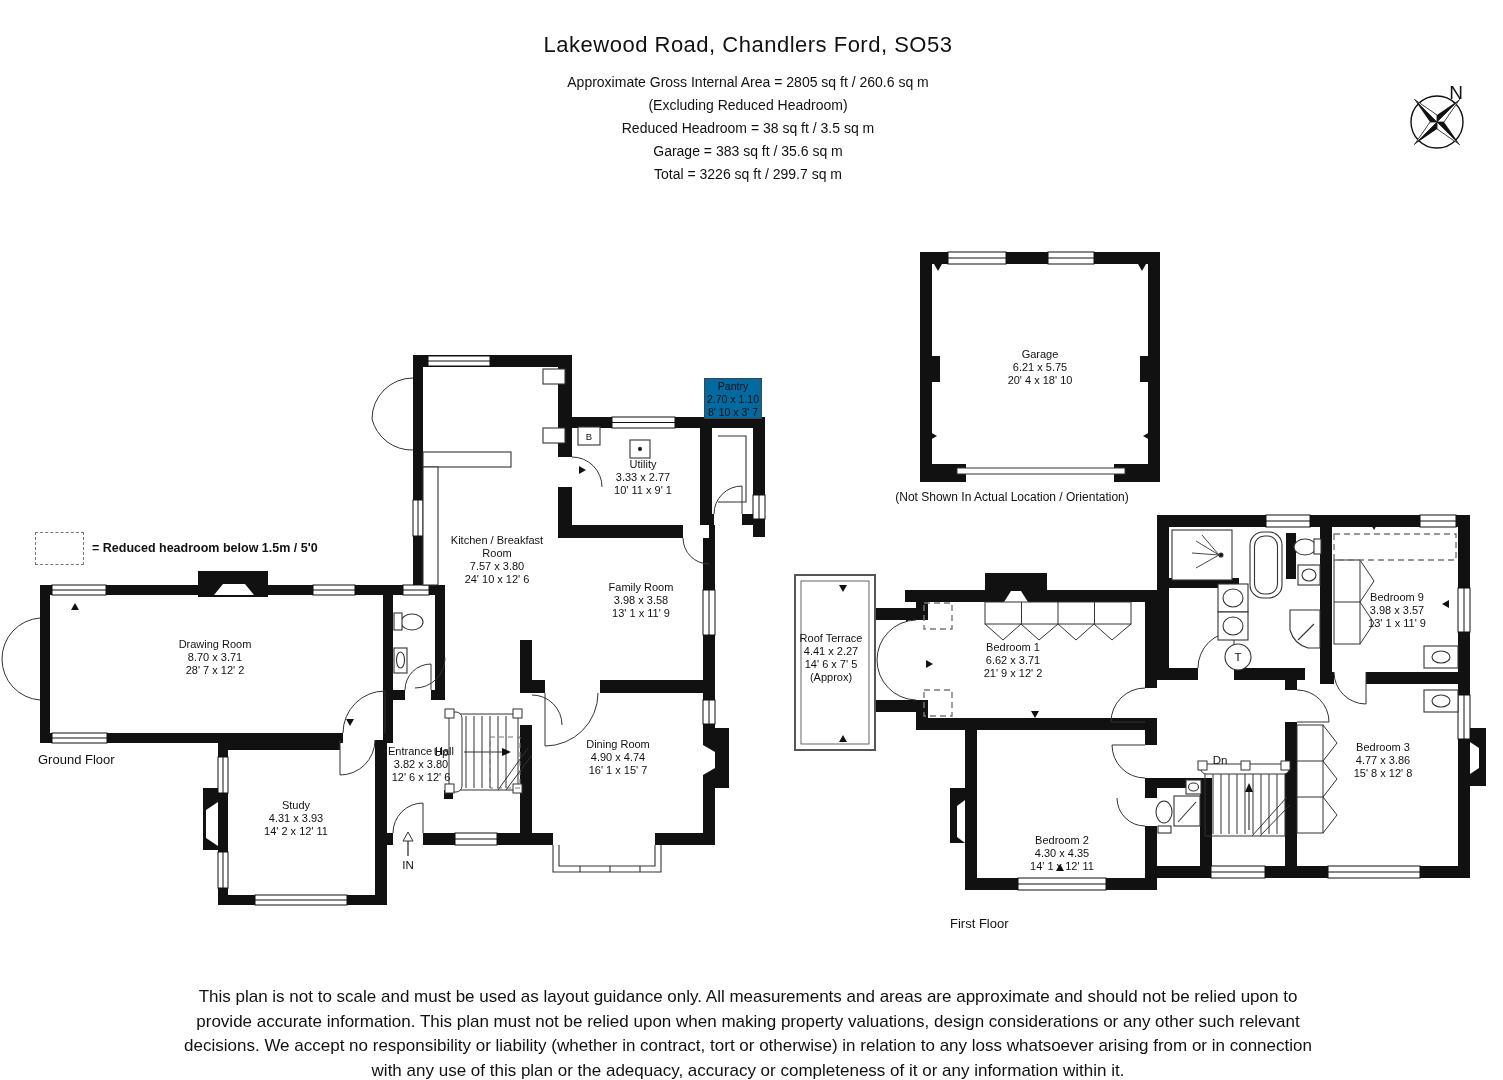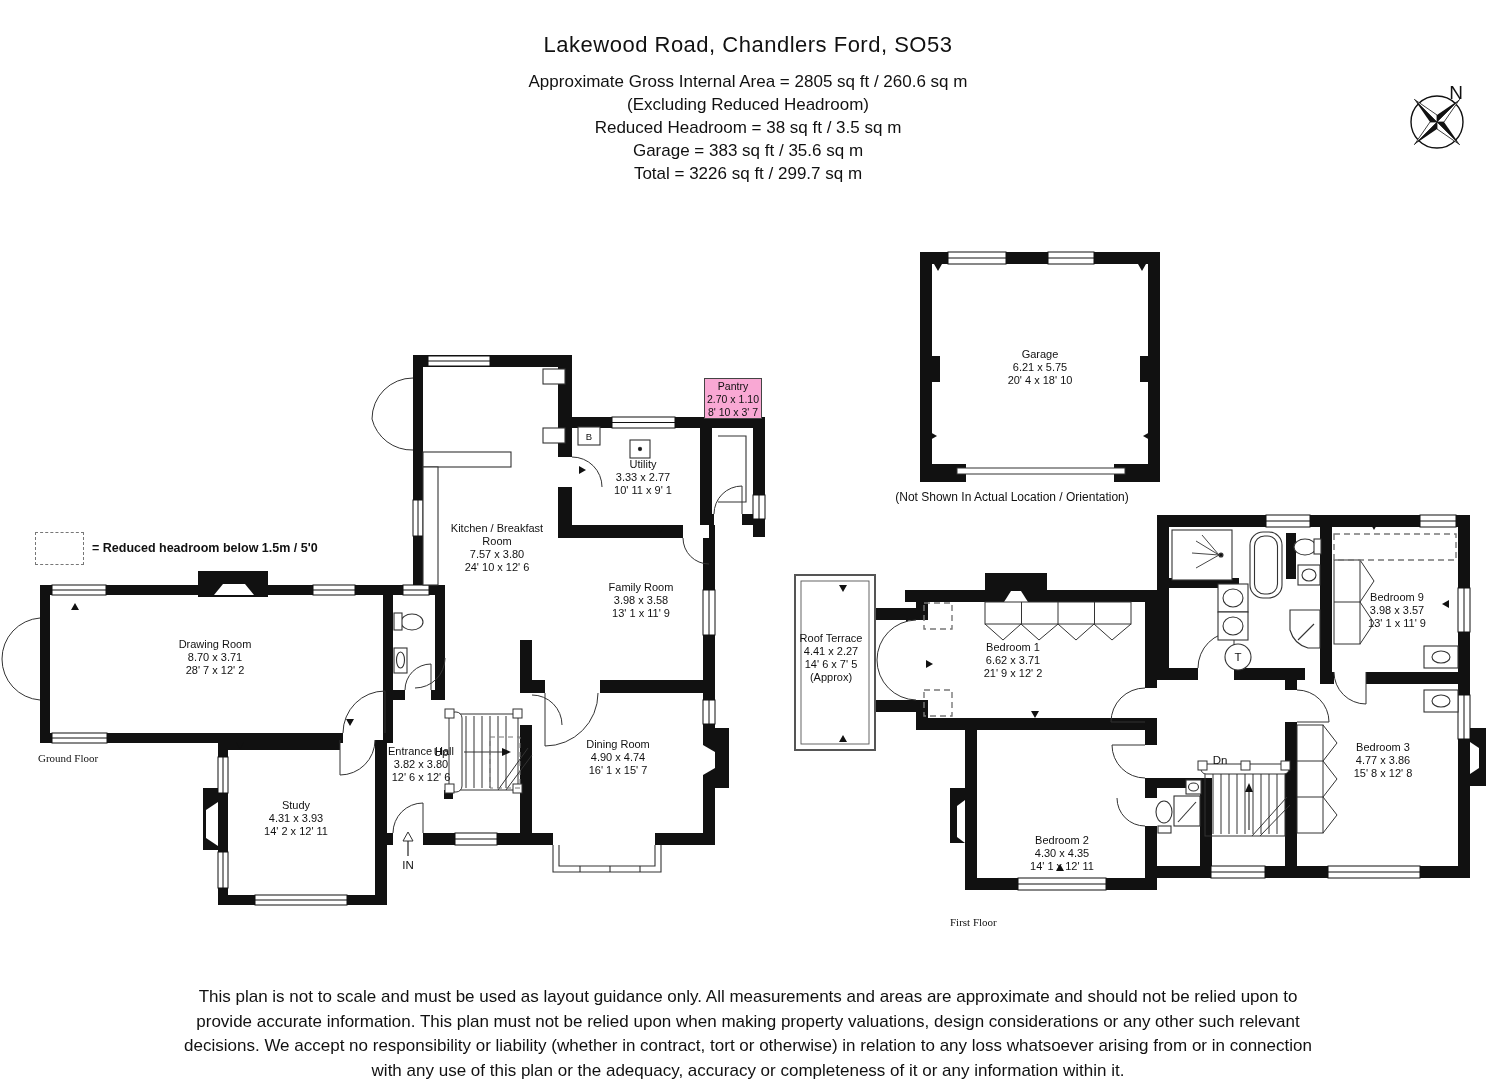--- a/index.html
+++ b/index.html
@@ -5,24 +5,24 @@
   html,body{margin:0;padding:0;background:#fff;}
   #page{position:relative;width:1503px;height:1080px;background:#fff;overflow:hidden;
         font-family:"Liberation Sans", sans-serif;color:#111;border-radius:6px;}
   #plan-svg{position:absolute;left:0;top:0;}
   .lbl{position:absolute;transform:translate(-50%,-50%);text-align:center;
        font-size:11px;line-height:13px;white-space:nowrap;color:#111;}
   .lbl.wrap{white-space:normal;}
   .title{position:absolute;left:748px;top:45px;transform:translate(-50%,-50%);
          font-size:22px;letter-spacing:.5px;white-space:nowrap;}
   .area-line{position:absolute;left:748px;transform:translate(-50%,-50%);
-             font-size:17px;white-space:nowrap;}
-  .floor-label{position:absolute;font-size:11px;color:#111;font-family:Liberation Serif, serif;}
+             font-size:14px;white-space:nowrap;}
+  .floor-label{position:absolute;font-size:13px;color:#111;}
   .pantry-box{position:absolute;left:704px;top:378px;width:58px;height:41px;
-              border:1px solid #444;background:#f9a8d4;text-align:center;
+              border:1px solid #444;background:#0369a1;text-align:center;
               font-size:10.5px;line-height:12.8px;padding-top:1px;box-sizing:border-box;}
   .note{position:absolute;transform:translate(-50%,-50%);font-size:12px;white-space:nowrap;}
   .legend-text{position:absolute;left:92px;top:548px;transform:translateY(-50%);
                font-size:12.5px;white-space:nowrap;font-weight:bold;}
   .legend-box{position:absolute;left:35px;top:532px;width:47px;height:31px;
               border:1.6px dashed #777;background:#fff;}
   .marker{position:absolute;transform:translate(-50%,-50%);font-size:11.5px;white-space:nowrap;}
   .marker.small{font-size:9.5px;}
   .compass-n{position:absolute;left:1456px;top:93px;transform:translate(-50%,-50%);font-size:19px;}
   #disclaimer{position:absolute;left:748px;top:985px;transform:translateX(-50%);
@@ -313,21 +313,21 @@
 <div class="compass-n">N</div>
 
 <div class="legend-box"></div>
 <div class="legend-text">= Reduced headroom below 1.5m / 5'0</div>
 
 <div class="lbl" style="left:215px;top:657px">
   <div>Drawing Room</div>
   <div>8.70 x 3.71</div>
   <div>28' 7 x 12' 2</div>
 </div>
-<div class="lbl wrap" style="left:497px;top:548px;width:112px">
+<div class="lbl wrap" style="left:497px;top:560px;width:112px">
   <div>Kitchen / Breakfast Room</div>
   <div>7.57 x 3.80</div>
   <div>24' 10 x 12' 6</div>
 </div>
 <div class="lbl" style="left:643px;top:477px">
   <div>Utility</div>
   <div>3.33 x 2.77</div>
   <div>10' 11 x 9' 1</div>
 </div>
 <div class="pantry-box">

